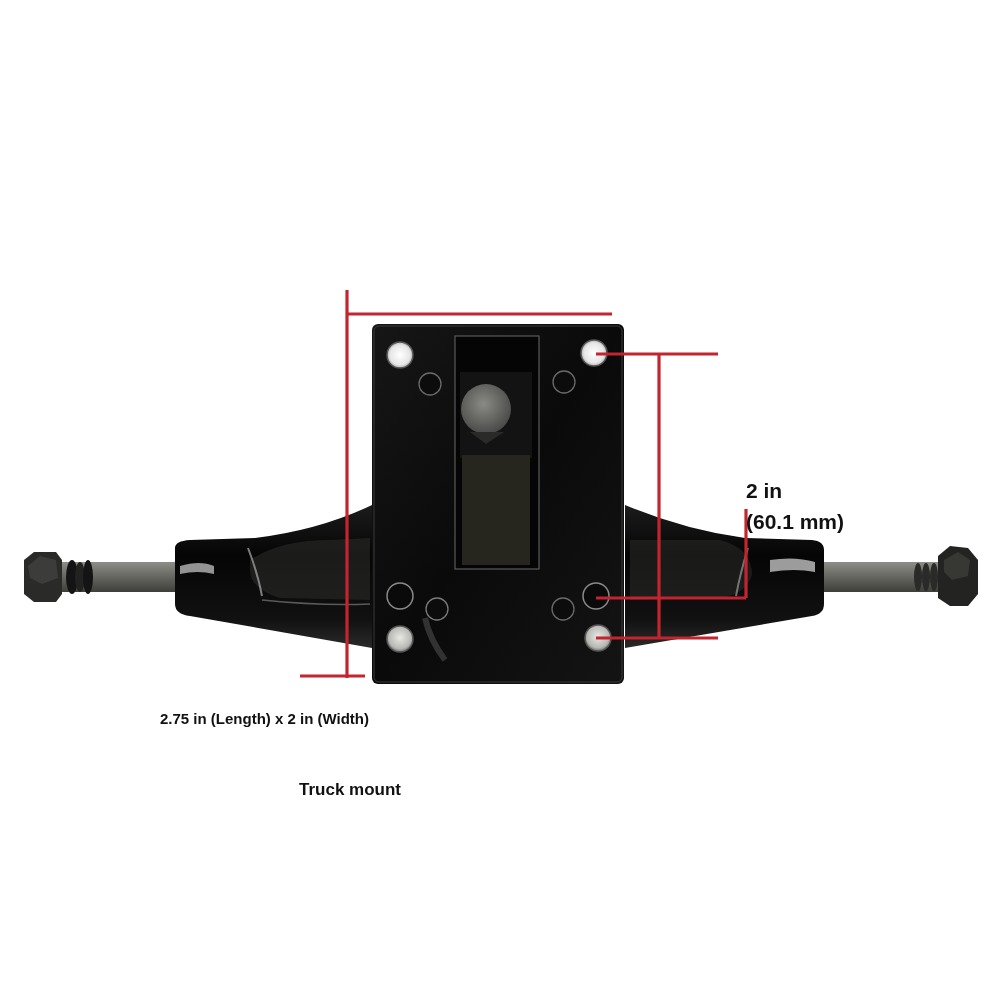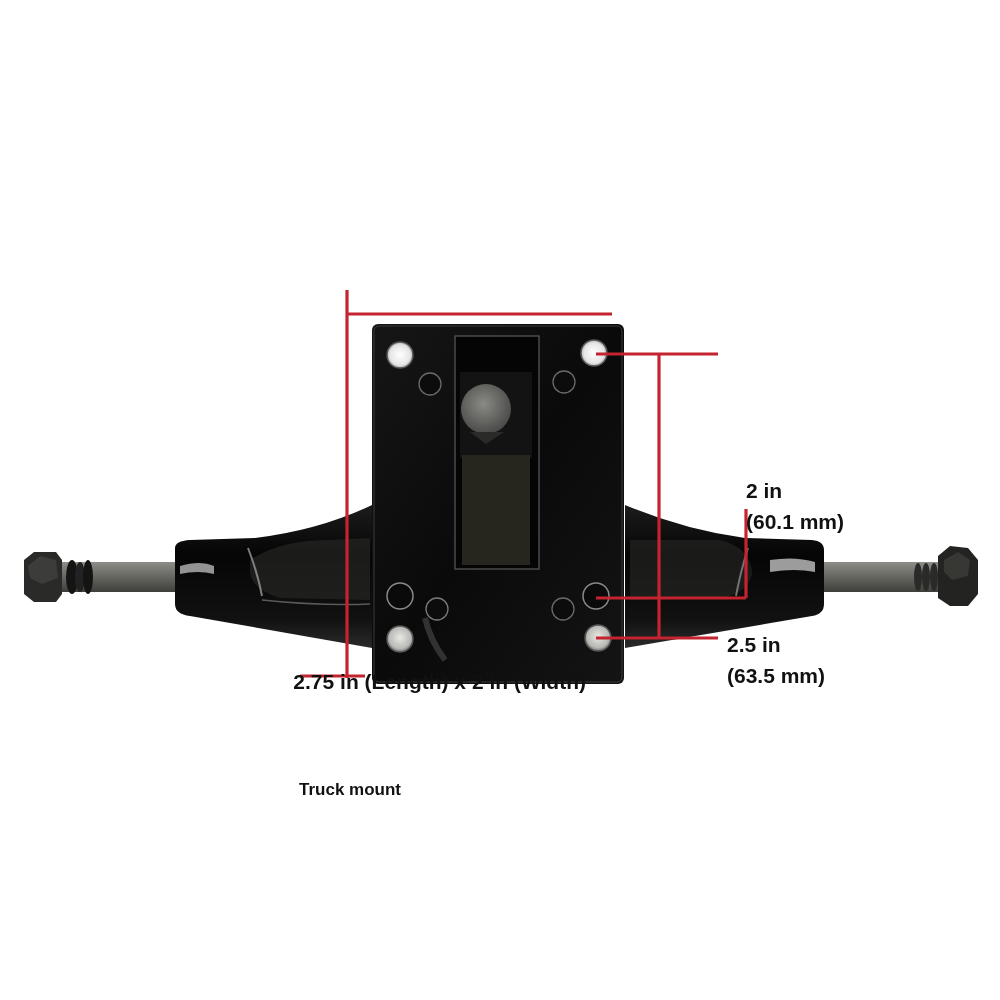--- a/index.html
+++ b/index.html
@@ -46,24 +46,24 @@
     }
     .dim-25in {
       left: 727px;
       top: 629px;
       font-size: 21px;
       line-height: 31px;
     }
     .mount-dims {
       left: 160px;
       width: 426px;
-      top: 667px;
-      font-size: 21px;
+      top: 704px;
+      font-size: 15px;
       line-height: 30px;
-      text-align: right;
+      text-align: left;
     }
     .mount-title {
       left: 160px;
       width: 380px;
       top: 780px;
       font-size: 17px;
       text-align: center;
     }
     .line-block { display: block; }
   </style>
@@ -194,23 +194,19 @@
       <line x1="746" y1="509" x2="746" y2="598"></line>
     </g>
   </svg>
 
 
   <div class="label dim-2in">
     <span class="line-block">2 in</span>
     <span class="line-block">(60.1 mm)</span>
   </div>
 
-  <div class="label dim-25in">
-    <span class="line-block">2.5 in</span>
-    <span class="line-block">(63.5 mm)</span>
-  </div>
 
   <div class="label mount-dims">
     <span class="line-block">2.75 in (Length) x 2 in (Width)</span>
   </div>
 
   <div class="label mount-title">Truck mount</div>
 </div>
 
 </body></html>

